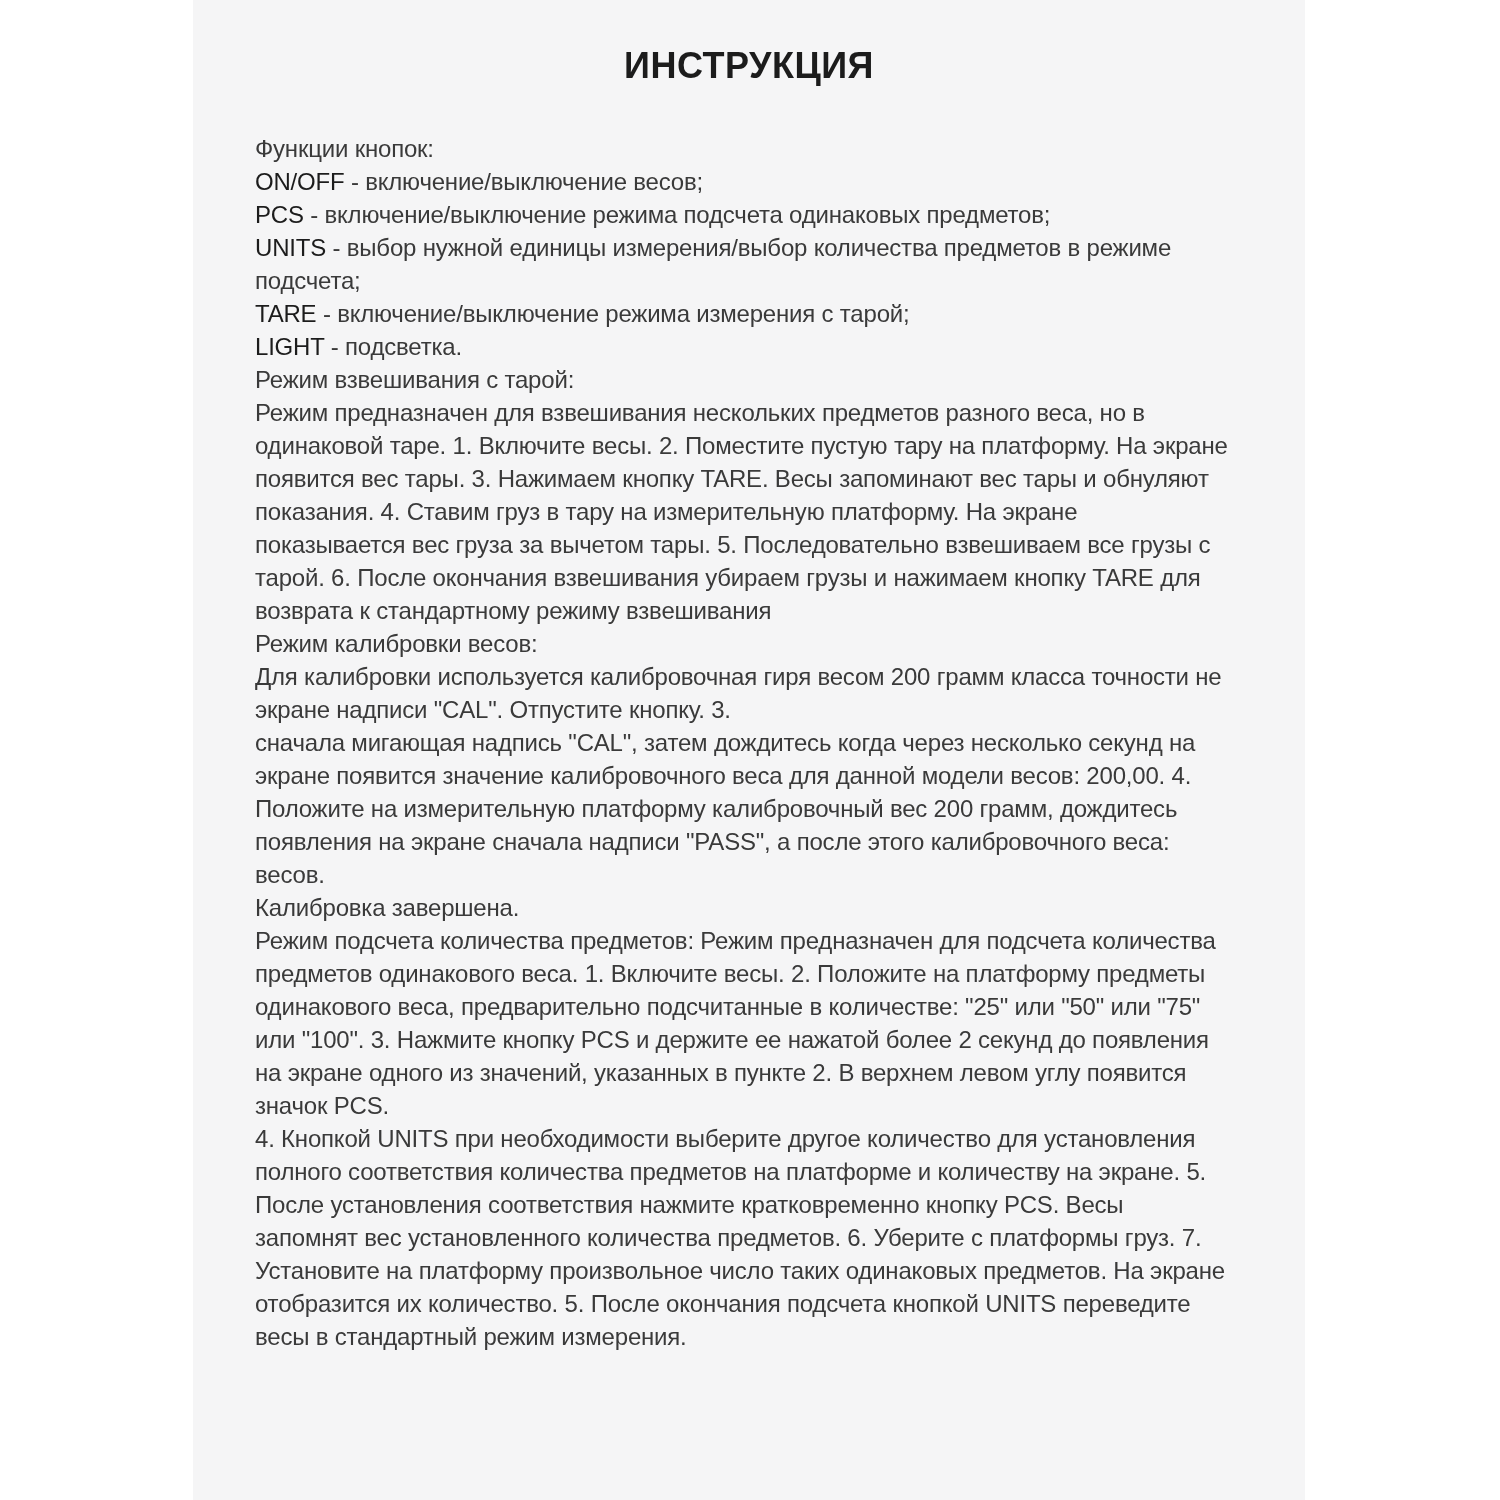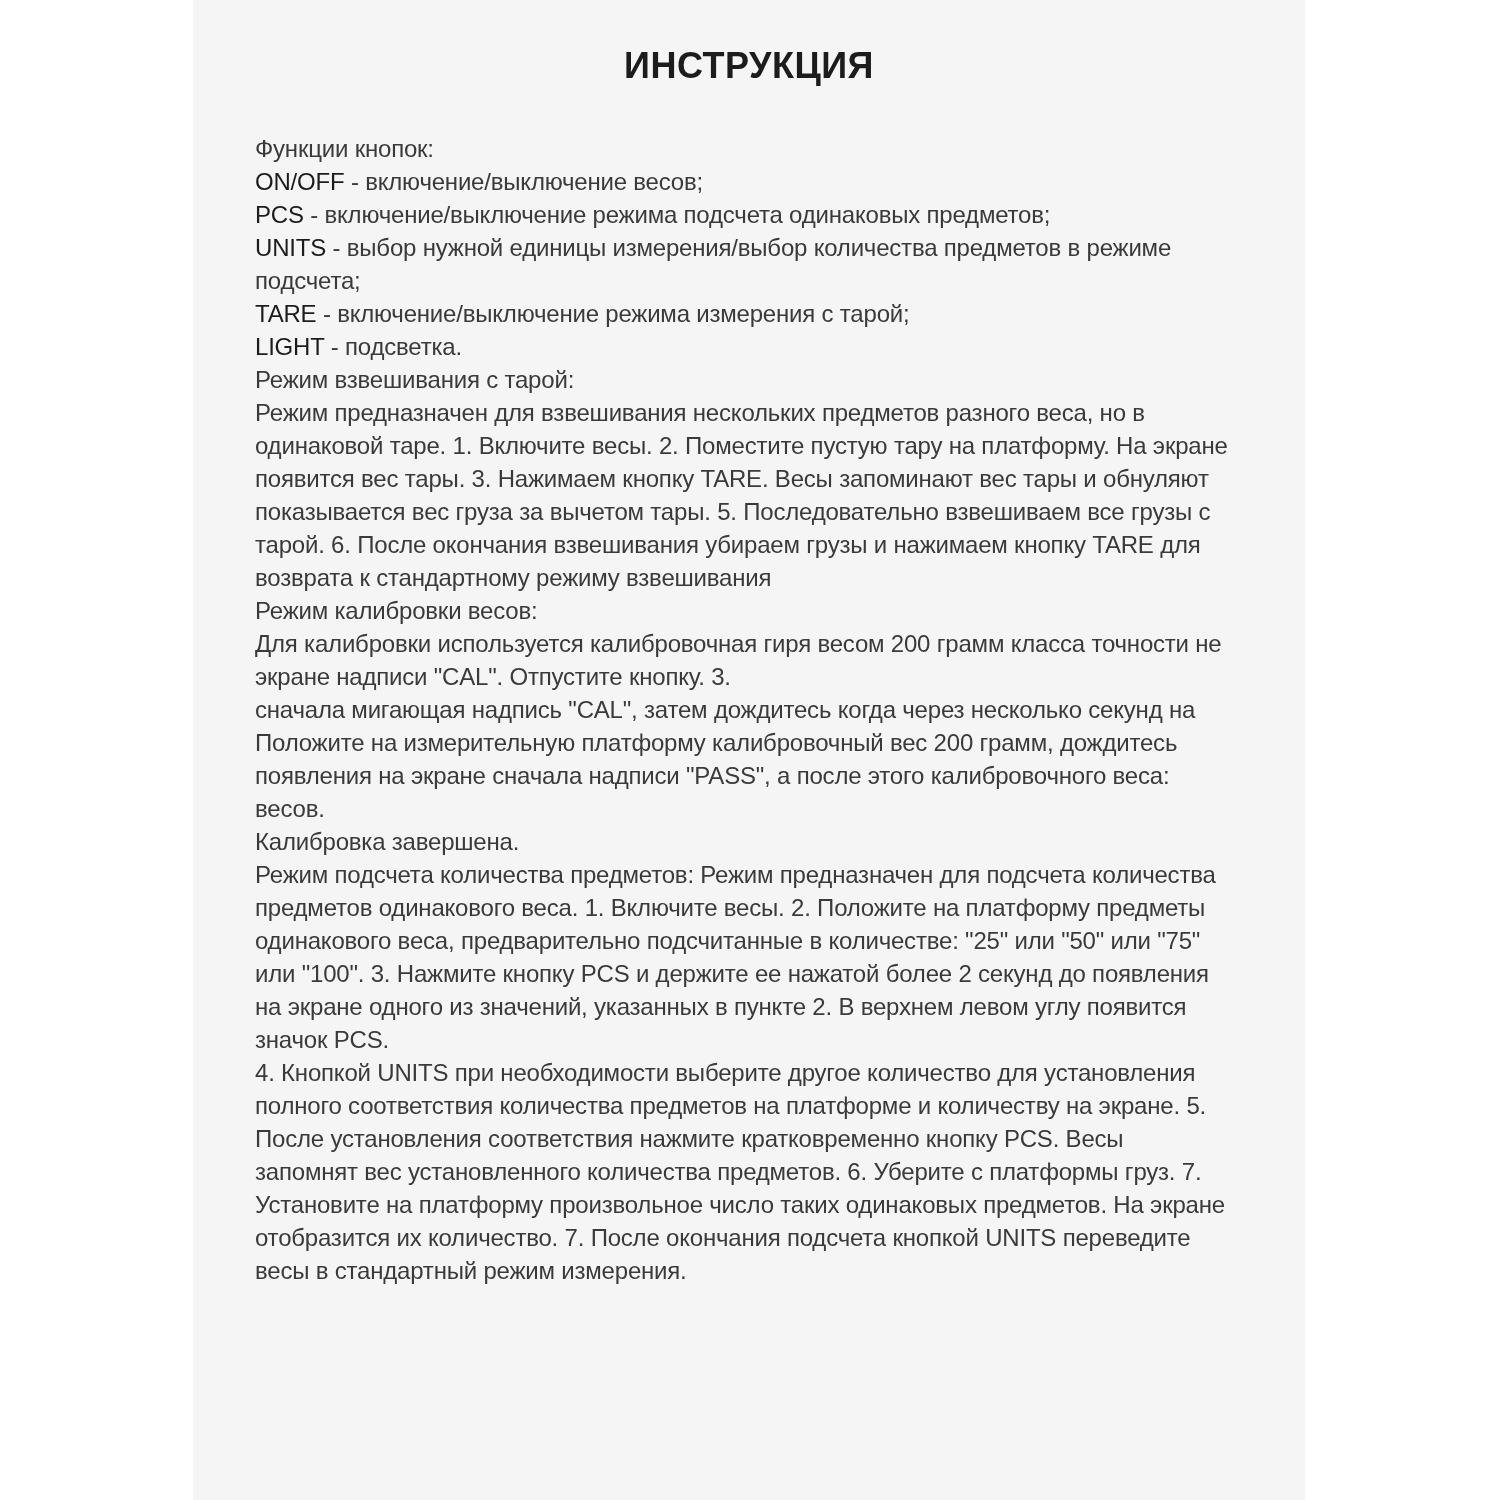--- a/index.html
+++ b/index.html
@@ -67,38 +67,40 @@
       <div class="line"><span class="seg bold">ON/OFF</span><span class="seg"> - включение/выключение весов;</span></div>
       <div class="line"><span class="seg bold">PCS</span><span class="seg"> - включение/выключение режима подсчета одинаковых предметов;</span></div>
       <div class="line"><span class="seg bold">UNITS</span><span class="seg"> - выбор нужной единицы измерения/выбор количества предметов в режиме</span></div>
       <div class="line"><span class="seg">подсчета;</span></div>
       <div class="line"><span class="seg bold">TARE</span><span class="seg"> - включение/выключение режима измерения с тарой;</span></div>
       <div class="line"><span class="seg bold">LIGHT</span><span class="seg"> - подсветка.</span></div>
       <div class="line"><span class="seg">Режим взвешивания с тарой:</span></div>
       <div class="line"><span class="seg">Режим предназначен для взвешивания нескольких предметов разного веса, но в</span></div>
       <div class="line"><span class="seg">одинаковой таре. 1. Включите весы. 2. Поместите пустую тару на платформу. На экране</span></div>
       <div class="line"><span class="seg">появится вес тары. 3. Нажимаем кнопку TARE. Весы запоминают вес тары и обнуляют</span></div>
+      <div class="line"><span class="seg">показания. 4. Ставим груз в тару на измерительную платформу. На экране</span></div>
       <div class="line"><span class="seg">показывается вес груза за вычетом тары. 5. Последовательно взвешиваем все грузы с</span></div>
       <div class="line"><span class="seg">тарой. 6. После окончания взвешивания убираем грузы и нажимаем кнопку TARE для</span></div>
       <div class="line"><span class="seg">возврата к стандартному режиму взвешивания</span></div>
       <div class="line"><span class="seg">Режим калибровки весов:</span></div>
       <div class="line"><span class="seg">Для калибровки используется калибровочная гиря весом 200 грамм класса точности не</span></div>
       <div class="line"><span class="seg">экране надписи "CAL". Отпустите кнопку. 3.</span></div>
       <div class="line"><span class="seg">сначала мигающая надпись "CAL", затем дождитесь когда через несколько секунд на</span></div>
+      <div class="line"><span class="seg">экране появится значение калибровочного веса для данной модели весов: 200,00. 4.</span></div>
       <div class="line"><span class="seg">Положите на измерительную платформу калибровочный вес 200 грамм, дождитесь</span></div>
       <div class="line"><span class="seg">появления на экране сначала надписи "PASS", а после этого калибровочного веса:</span></div>
       <div class="line"><span class="seg">весов.</span></div>
       <div class="line"><span class="seg">Калибровка завершена.</span></div>
       <div class="line"><span class="seg">Режим подсчета количества предметов: Режим предназначен для подсчета количества</span></div>
       <div class="line"><span class="seg">предметов одинакового веса. 1. Включите весы. 2. Положите на платформу предметы</span></div>
       <div class="line"><span class="seg">одинакового веса, предварительно подсчитанные в количестве: "25" или "50" или "75"</span></div>
       <div class="line"><span class="seg">или "100". 3. Нажмите кнопку PCS и держите ее нажатой более 2 секунд до появления</span></div>
       <div class="line"><span class="seg">на экране одного из значений, указанных в пункте 2. В верхнем левом углу появится</span></div>
       <div class="line"><span class="seg">значок PCS.</span></div>
       <div class="line"><span class="seg">4. Кнопкой UNITS при необходимости выберите другое количество для установления</span></div>
       <div class="line"><span class="seg">полного соответствия количества предметов на платформе и количеству на экране. 5.</span></div>
       <div class="line"><span class="seg">После установления соответствия нажмите кратковременно кнопку PCS. Весы</span></div>
       <div class="line"><span class="seg">запомнят вес установленного количества предметов. 6. Уберите с платформы груз. 7.</span></div>
       <div class="line"><span class="seg">Установите на платформу произвольное число таких одинаковых предметов. На экране</span></div>
-      <div class="line"><span class="seg">отобразится их количество. 7. После окончания подсчета кнопкой UNITS переведите</span></div>
+      <div class="line"><span class="seg">отобразится их количество. 5. После окончания подсчета кнопкой UNITS переведите</span></div>
       <div class="line"><span class="seg">весы в стандартный режим измерения.</span></div>
     </div>
 </div>
 
 </body></html>

